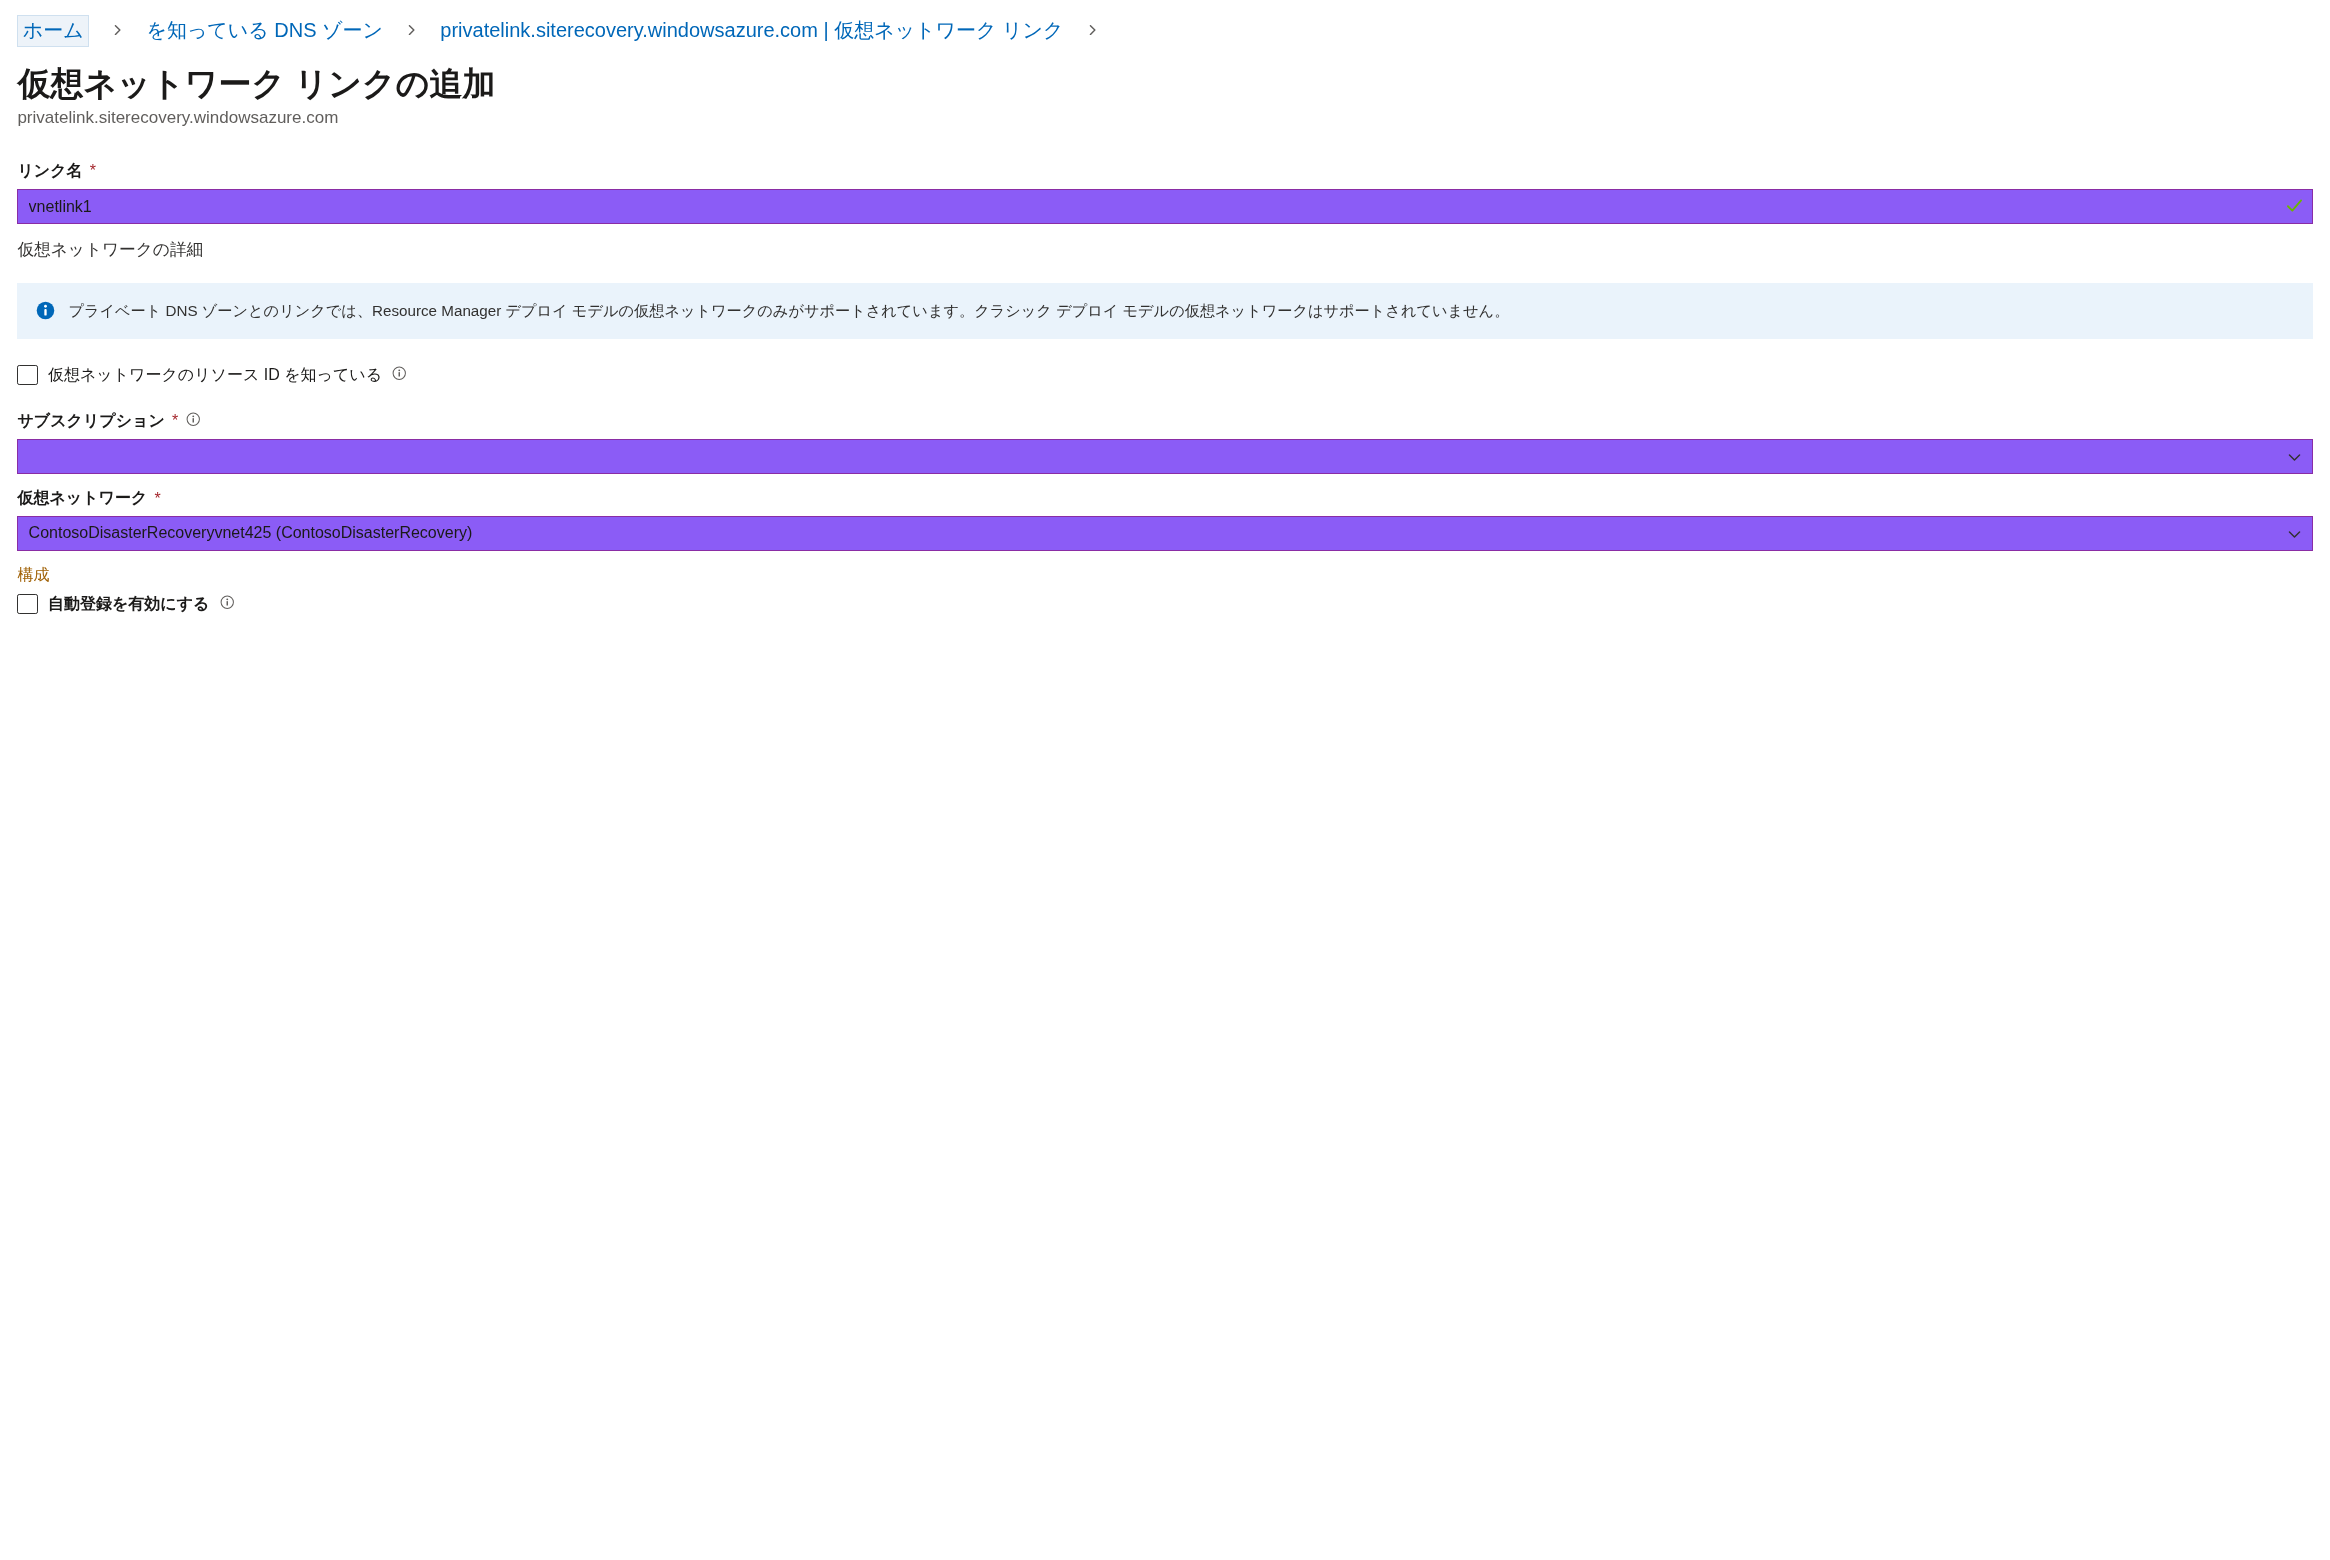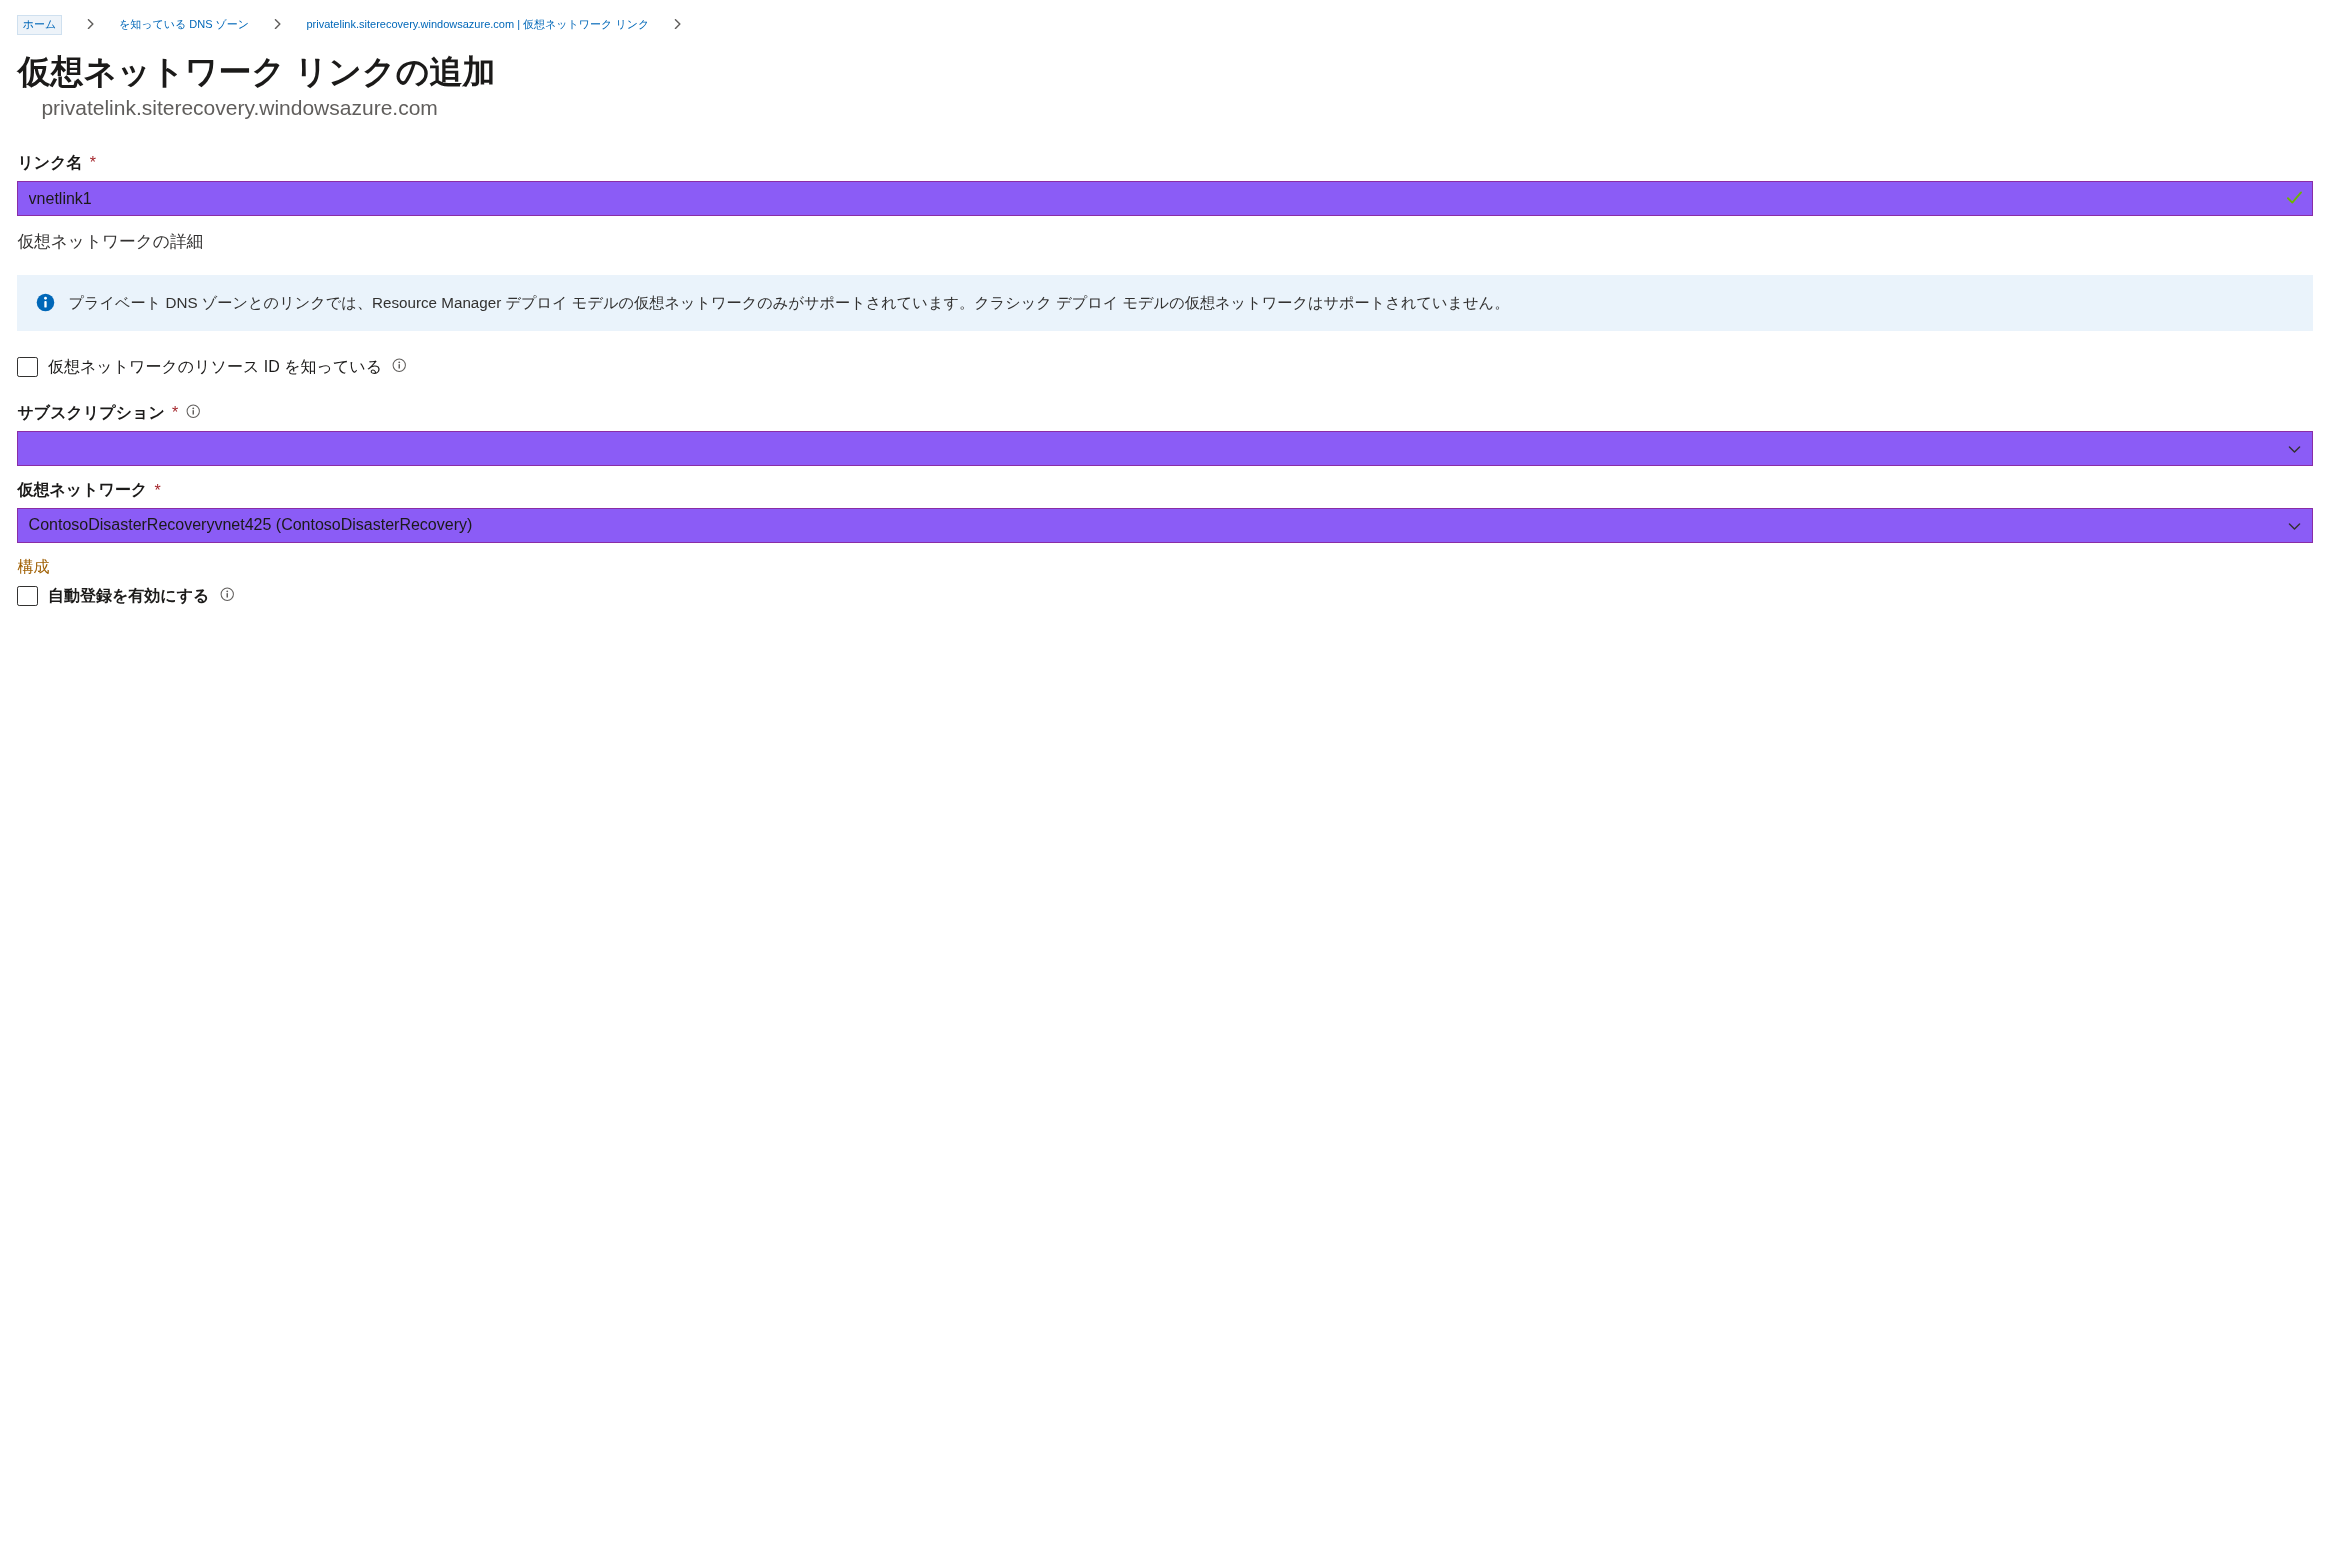--- a/index.html
+++ b/index.html
@@ -8,21 +8,21 @@
       background: #ffffff;
       color: #323130;
       padding: 14.5px 17.4px;
       font-size: 15.2px;
     }
     .breadcrumb {
       display: flex;
       align-items: center;
       flex-wrap: wrap;
       gap: 25px;
-      font-size: 11px;
+      font-size: 20px;
       margin-bottom: 17.4px;
     }
     .breadcrumb a {
       color: #0067b8;
       text-decoration: none;
     }
     .breadcrumb a.home {
       background: #edf3f9;
       padding: 1.5px 4.4px;
       border: 0.7px solid #cfe0ef;
@@ -35,23 +35,22 @@
     }
     h1 {
       font-size: 33px;
       font-weight: 700;
       color: #1b1a19;
       line-height: 1.2;
       margin-bottom: 4.4px;
     }
     .subtitle {
       color: #605e5c;
-      font-size: 21px;
+      font-size: 17px;
       margin-bottom: 33px;
-      margin-left: 24px;
     }
     .field { margin-bottom: 14px; }
     .label-row {
       display: flex;
       align-items: center;
       gap: 7.3px;
       margin-bottom: 7.3px;
     }
     .label {
       font-size: 16px;

